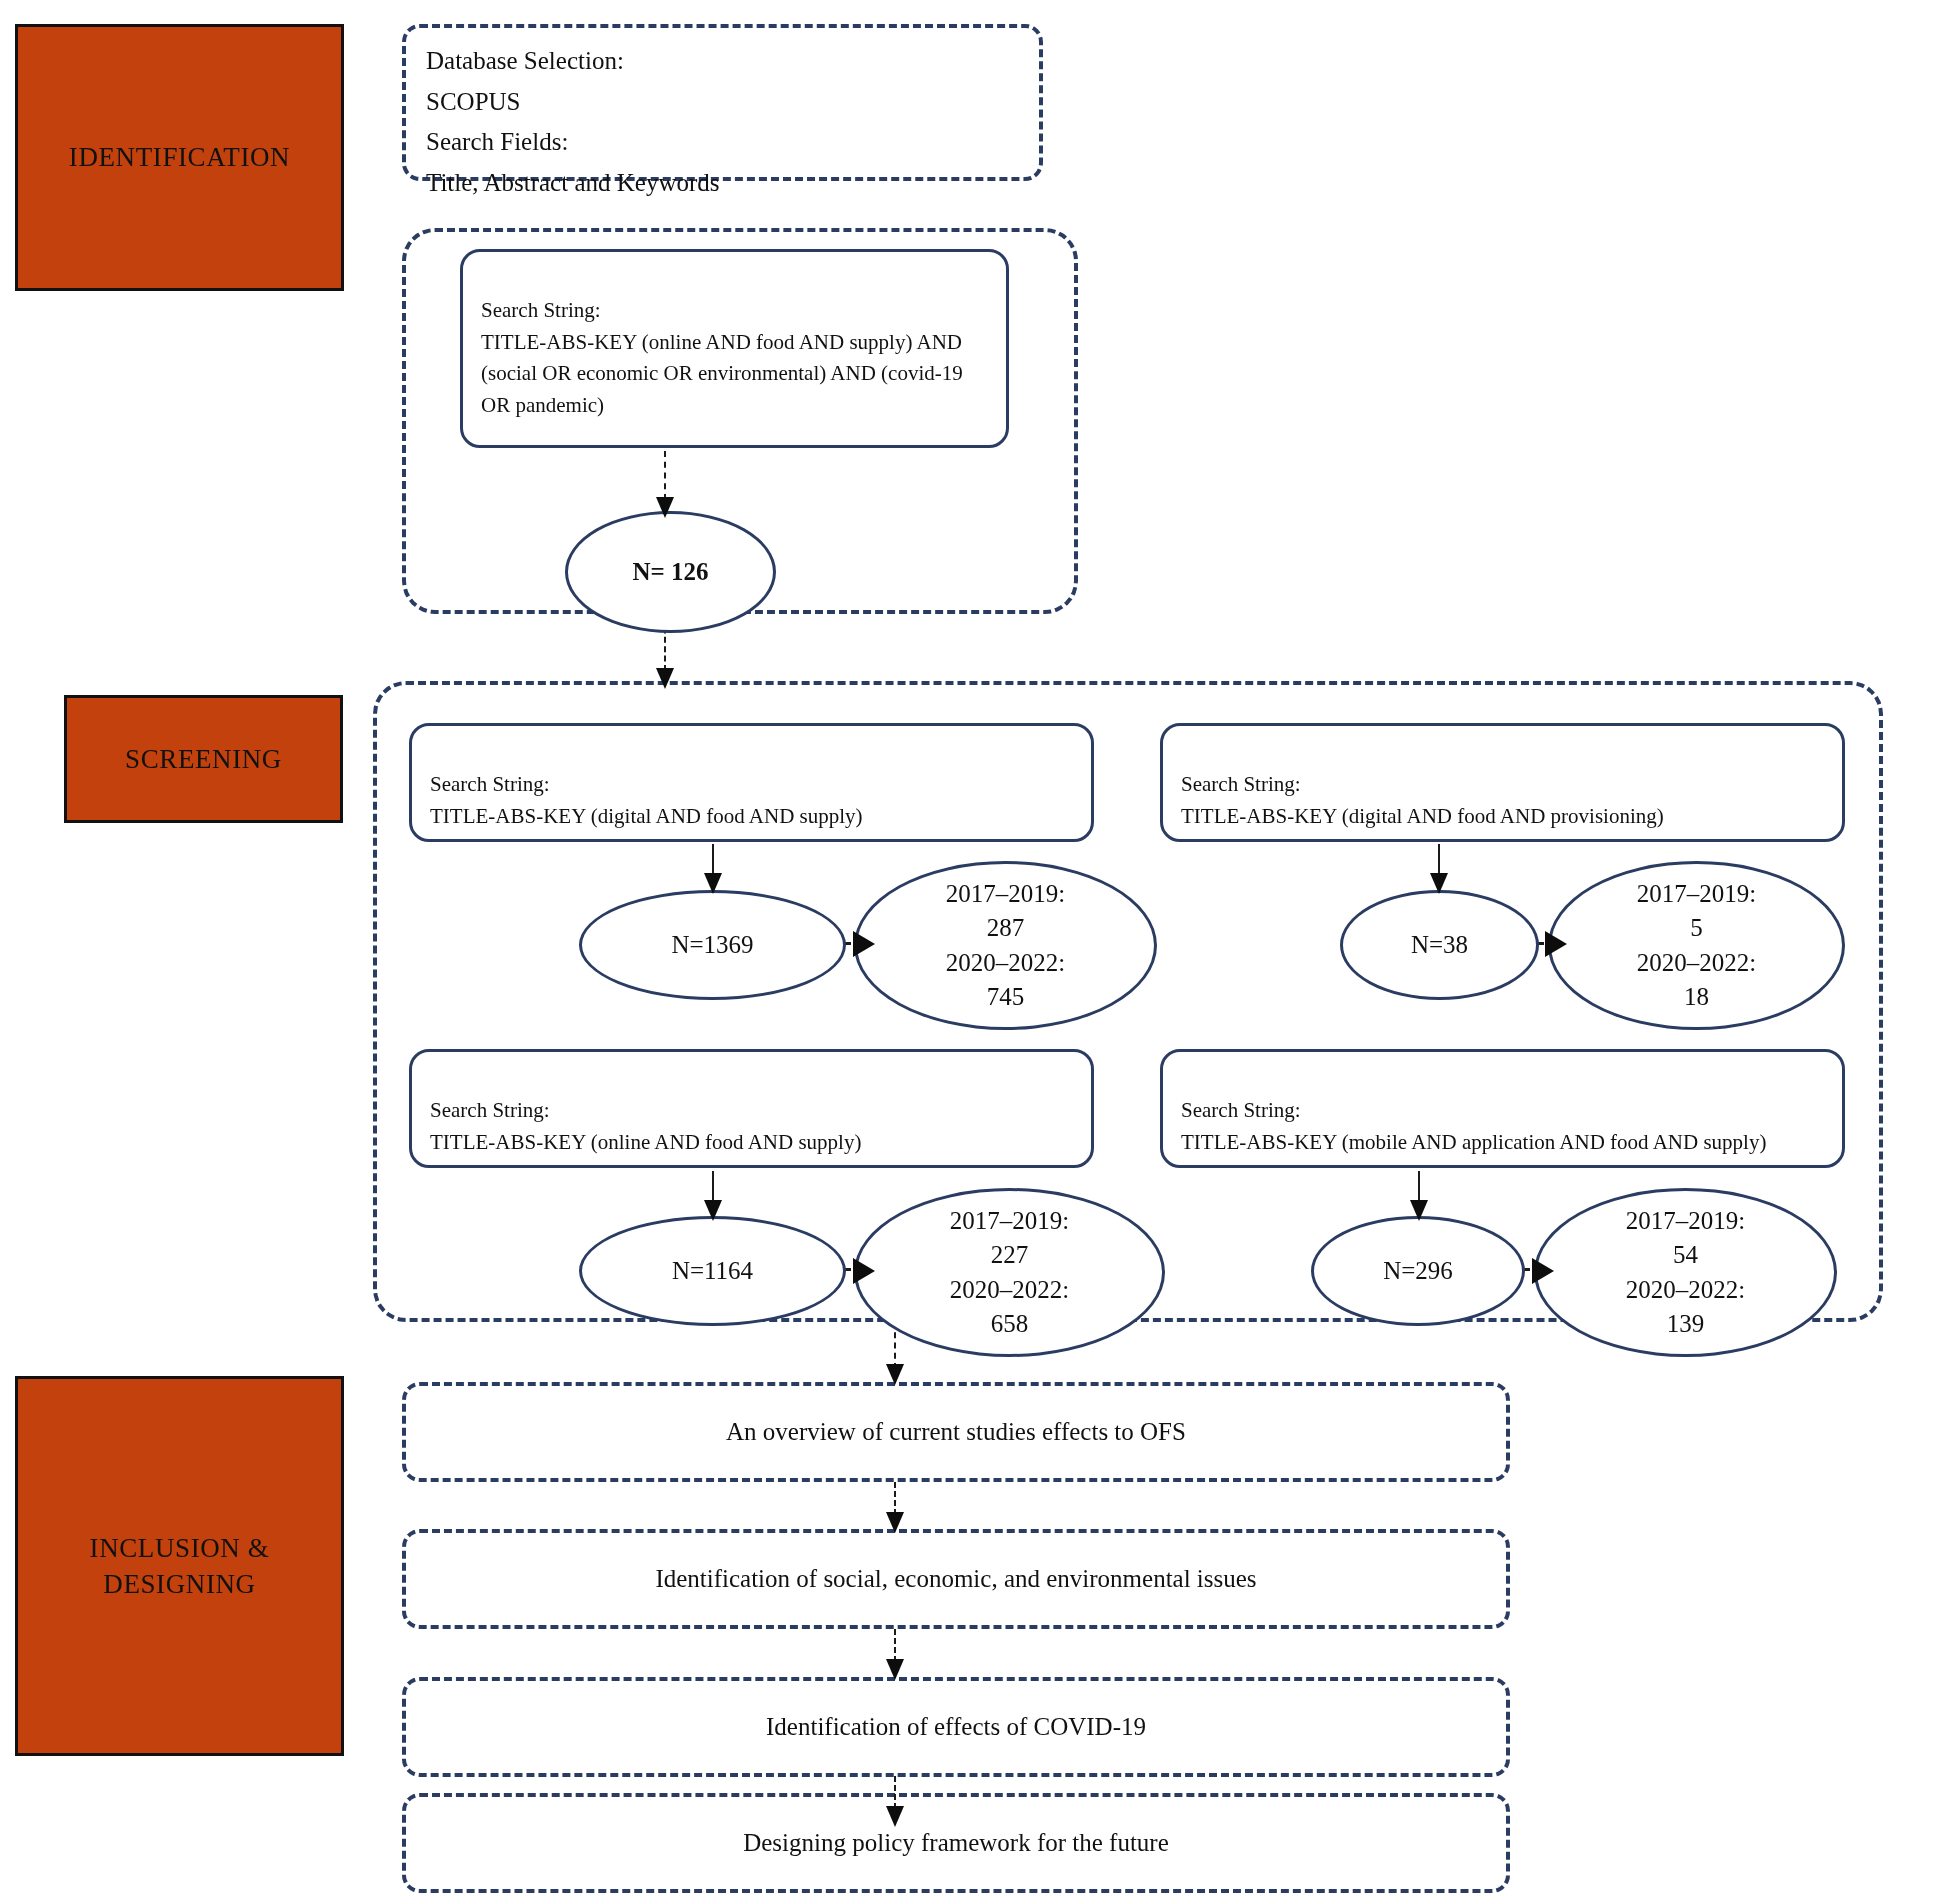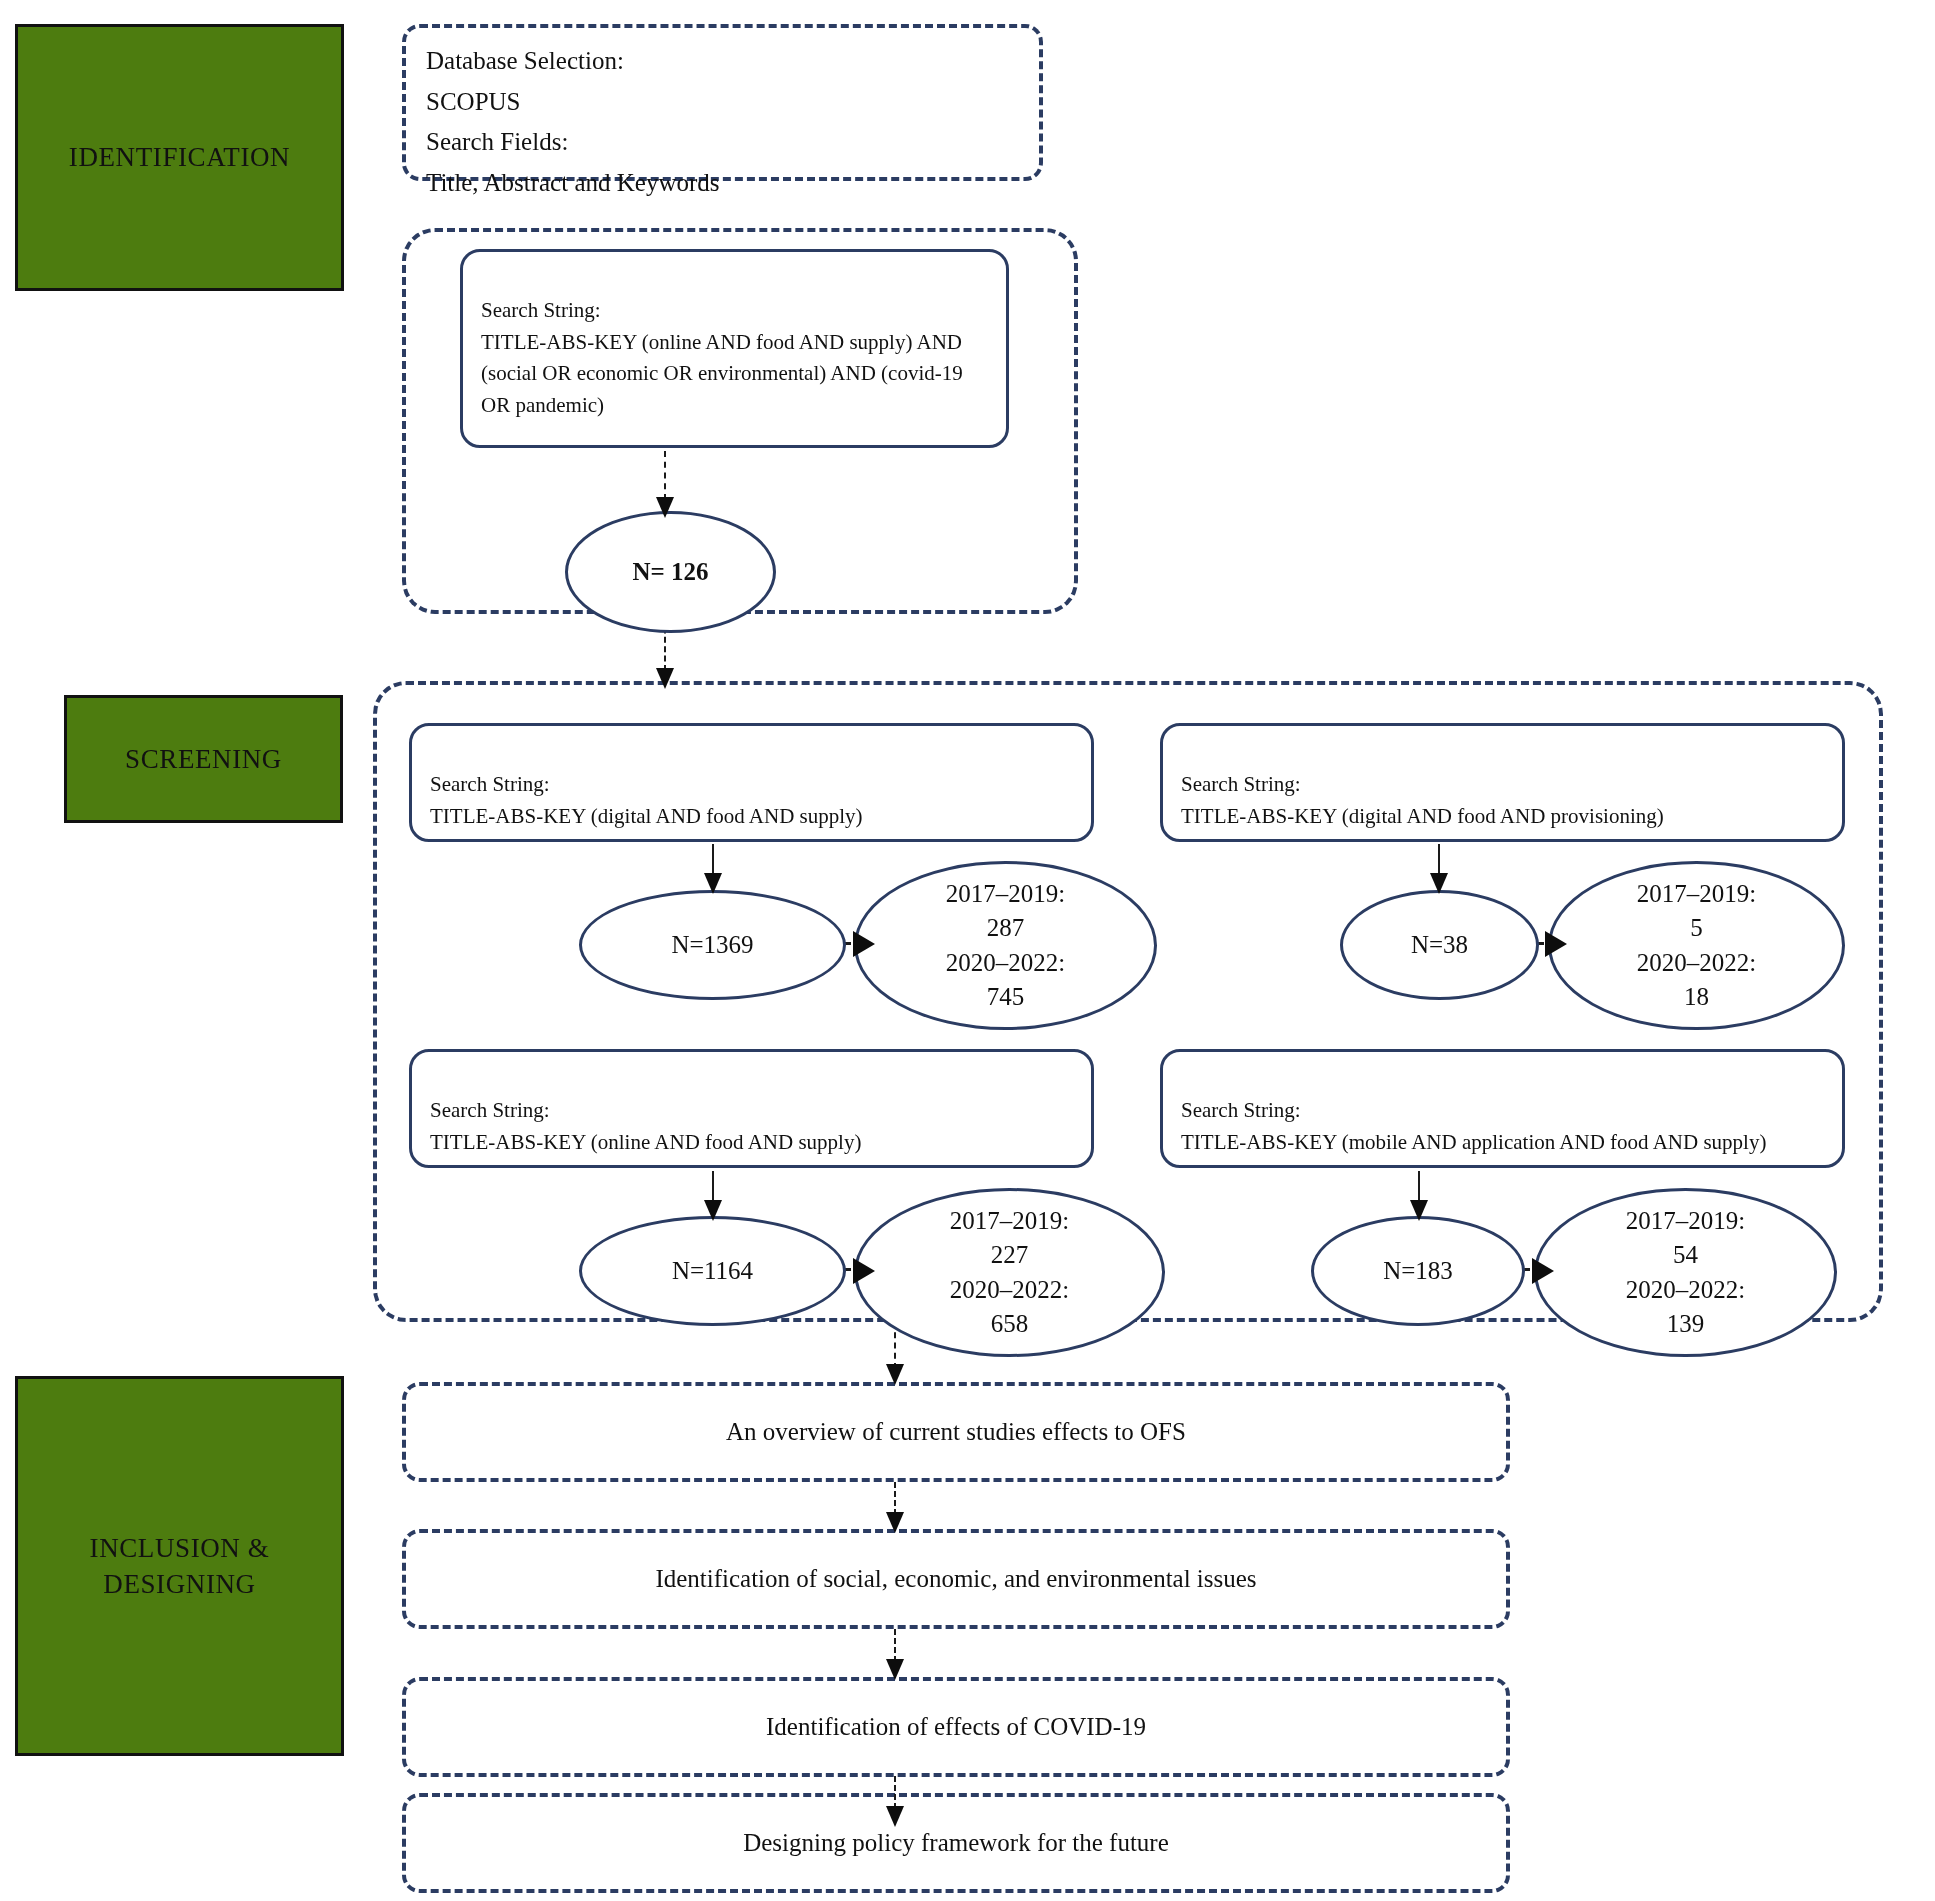--- a/index.html
+++ b/index.html
@@ -11,21 +11,21 @@
     position:relative;
     width:1936px;
     height:1902px;
     background:#ffffff;
     overflow:hidden;
   }
   
   .stage-box{
     position:absolute;
     border:3.6px solid #111111;
-    background:#4d7c0f;
+    background:#c2410c;
     display:flex;
     align-items:center;
     justify-content:center;
     text-align:center;
     line-height:1.35;
     font-size:27px;
     letter-spacing:0.6px;
     box-sizing:border-box;
   }
   
@@ -206,21 +206,21 @@
 658</span>
   </div>
 
   <div class="solid-box" style="left:1160px; top:1049px; width:685px; height:119px;">
     <span>Search String:
 TITLE-ABS-KEY (mobile AND application AND food AND supply)</span>
   </div>
   <div class="vline solidish" style="left:1418px; top:1171px; height:33px;"></div>
   <div class="arrow-down" style="left:1410px; top:1200px;"></div>
   <div class="ellipse" style="left:1311px; top:1216px; width:214px; height:110px;">
-    <span>N=183</span>
+    <span>N=296</span>
   </div>
   <div class="hline" style="left:1514px; top:1268px; width:36px;"></div>
   <div class="arrow-right" style="left:1532px; top:1258px;"></div>
   <div class="ellipse" style="left:1534px; top:1188px; width:303px; height:169px;">
     <span>2017–2019:
 54
 2020–2022:
 139</span>
   </div>
 

